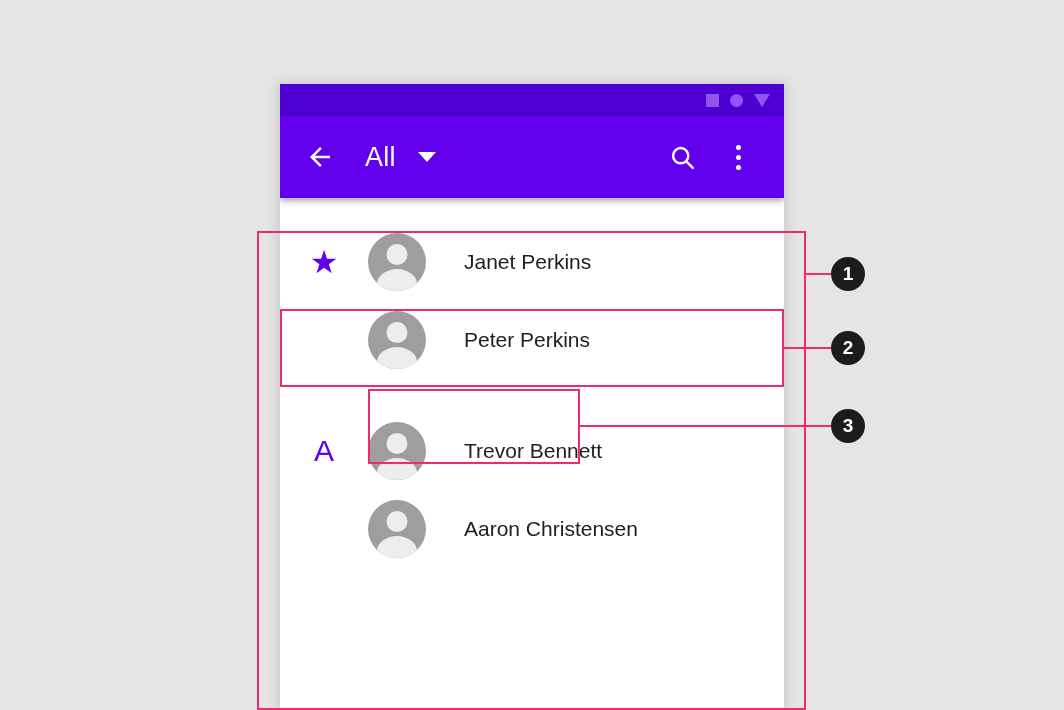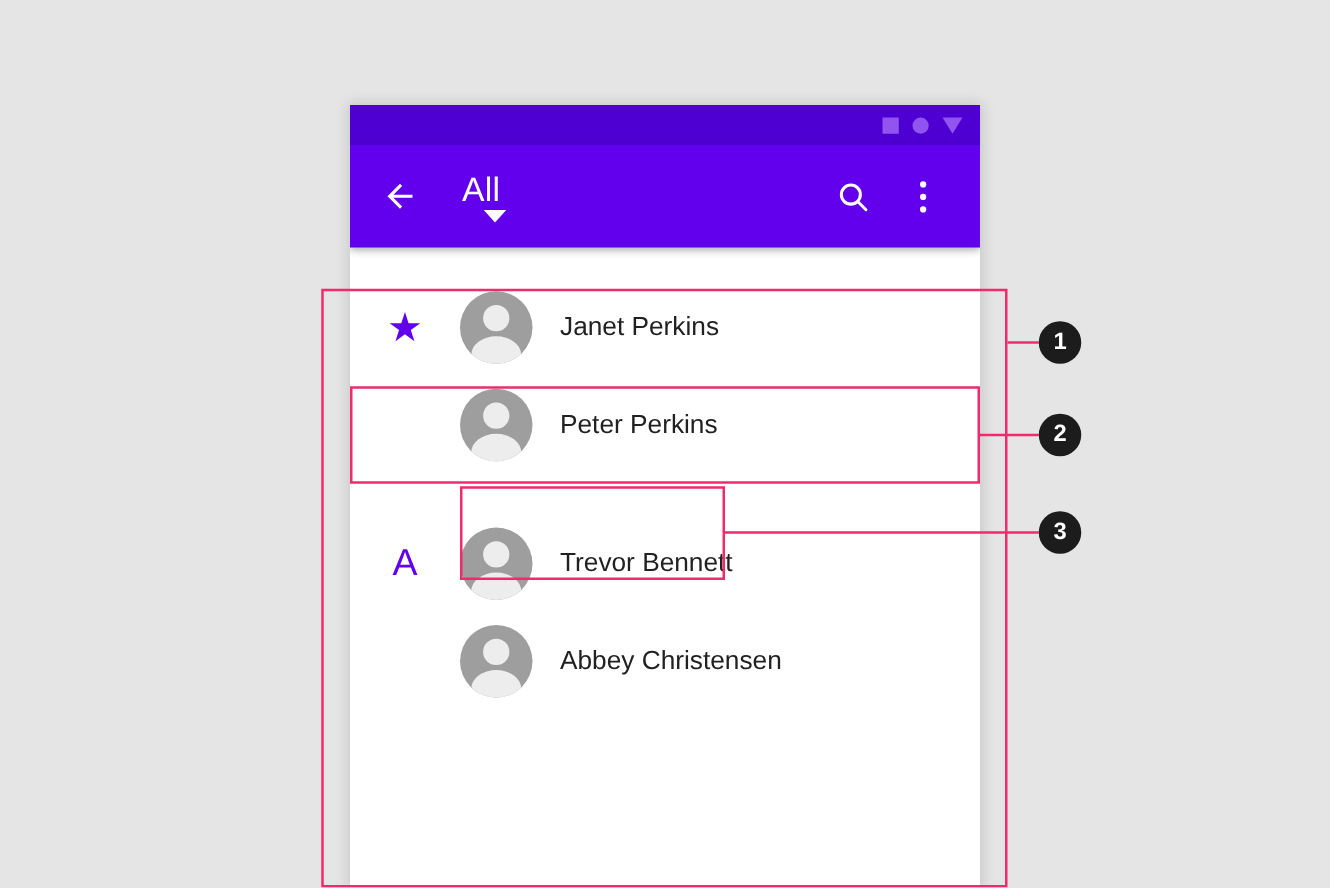--- a/index.html
+++ b/index.html
@@ -70,21 +70,20 @@
   }
   #appbar .back-btn {
     margin-left: 22px;
     width: 36px; height: 36px;
     display: flex; align-items: center; justify-content: center;
   }
   #appbar .title-group {
     display: flex;
     align-items: center;
     margin-left: 27px;
-    flex-direction: column;
   }
   #appbar .title-text {
     color: #ffffff;
     font-size: 27px;
     font-weight: 500;
     letter-spacing: .2px;
   }
   #appbar .caret {
     margin-left: 22px;
     width: 0; height: 0;
@@ -158,21 +157,21 @@
   }
   .avatar .body {
     position: absolute;
     width: 40px; height: 30px;
     border-radius: 50%;
     background: #ededed;
     left: 50%; top: 36px;
     transform: translateX(-50%);
   }
   .row .name {
-    margin-left: 22px;
+    margin-left: 38px;
     font-size: 21px;
     color: #212121;
   }
   .gap {
     height: 33px;
   }
 
   
   #overlay {
     position: absolute;
@@ -280,21 +279,21 @@
       </div>
       <div class="name">Trevor Bennett</div>
     </div>
 
     <div class="row">
       <div class="lead"></div>
       <div class="avatar">
         <span class="head"></span>
         <span class="body"></span>
       </div>
-      <div class="name">Abbey Christensen</div>
+      <div class="name">Aaron Christensen</div>
     </div>
 
   </div>
 </div>
 
 <div id="overlay">
 
   <div class="abox" style="left:257px; top:231px; width:549px; height:479px;"></div>
   <div class="aline" style="left:806px; top:273px; width:25px;"></div>
   <div class="badge" style="left:831px; top:257px;">1</div>

